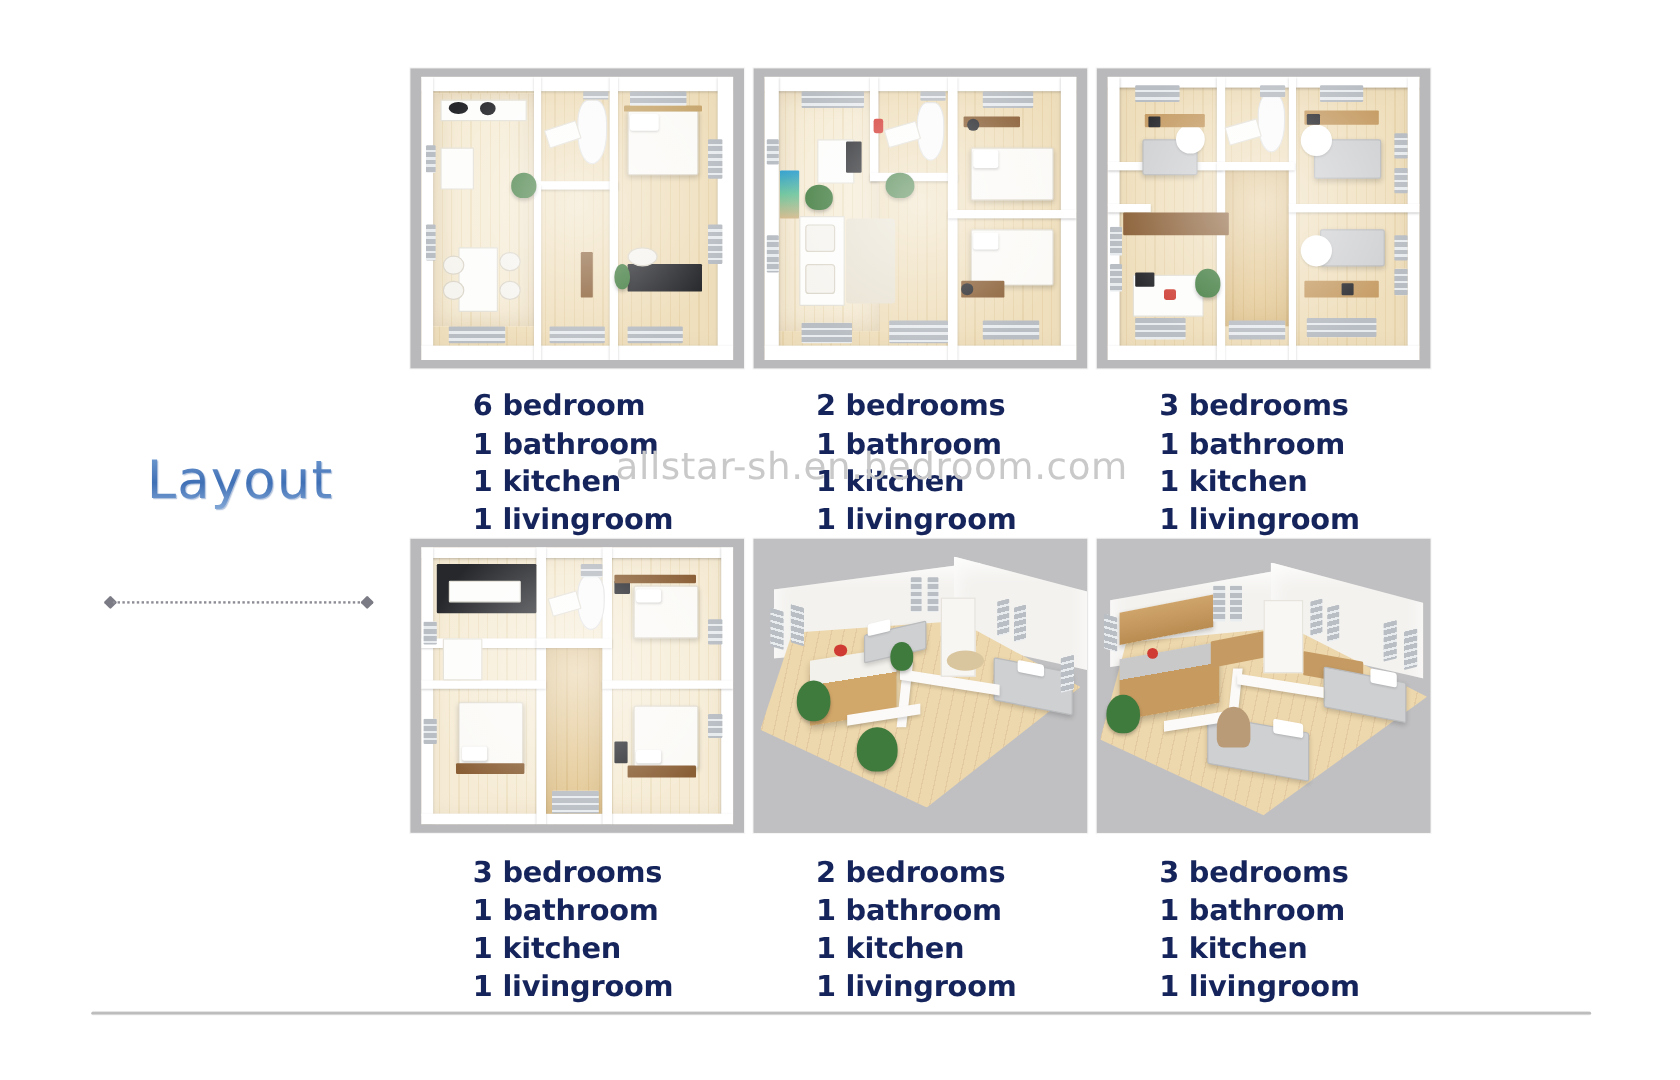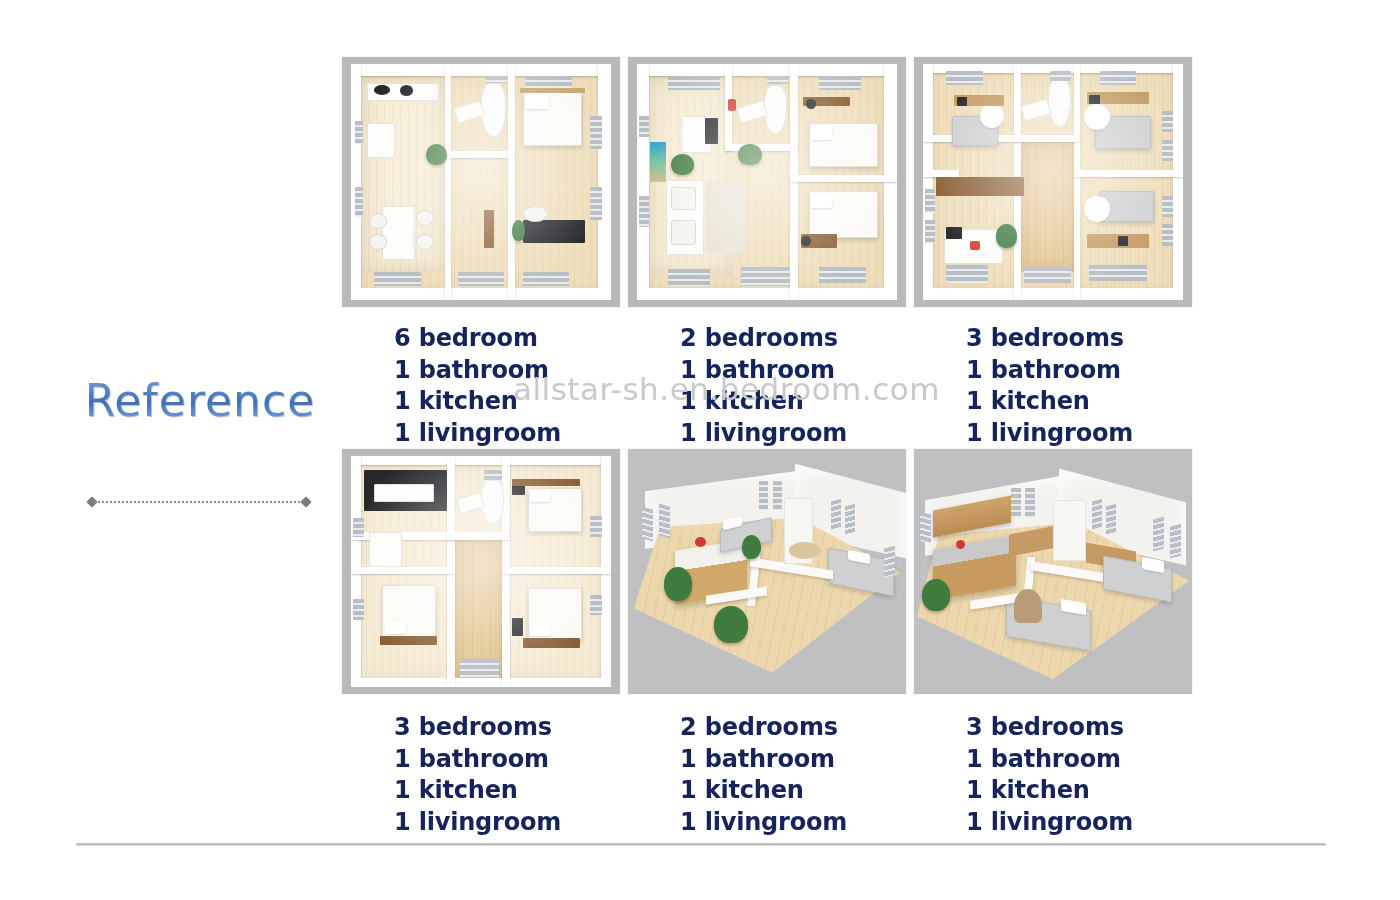--- a/index.html
+++ b/index.html
@@ -190,21 +190,21 @@
     background: linear-gradient(180deg,#c9c9c9 0%, #b5b5b5 45%, #e8e8e8 100%);
     border-radius: 2px;
   }
 </style>
 </head>
 <body>
 
 <div id="page">
 
   <div id="title-block">
-    <div class="title-line">Reference</div>
+    <div class="title-line">Layout</div>
   </div>
   <div id="title-underline">
     <span class="cap left"></span>
     <span class="dashline"></span>
     <span class="cap right"></span>
   </div>
 
   <div id="grid">
 
     <div class="grid-row row-1">

